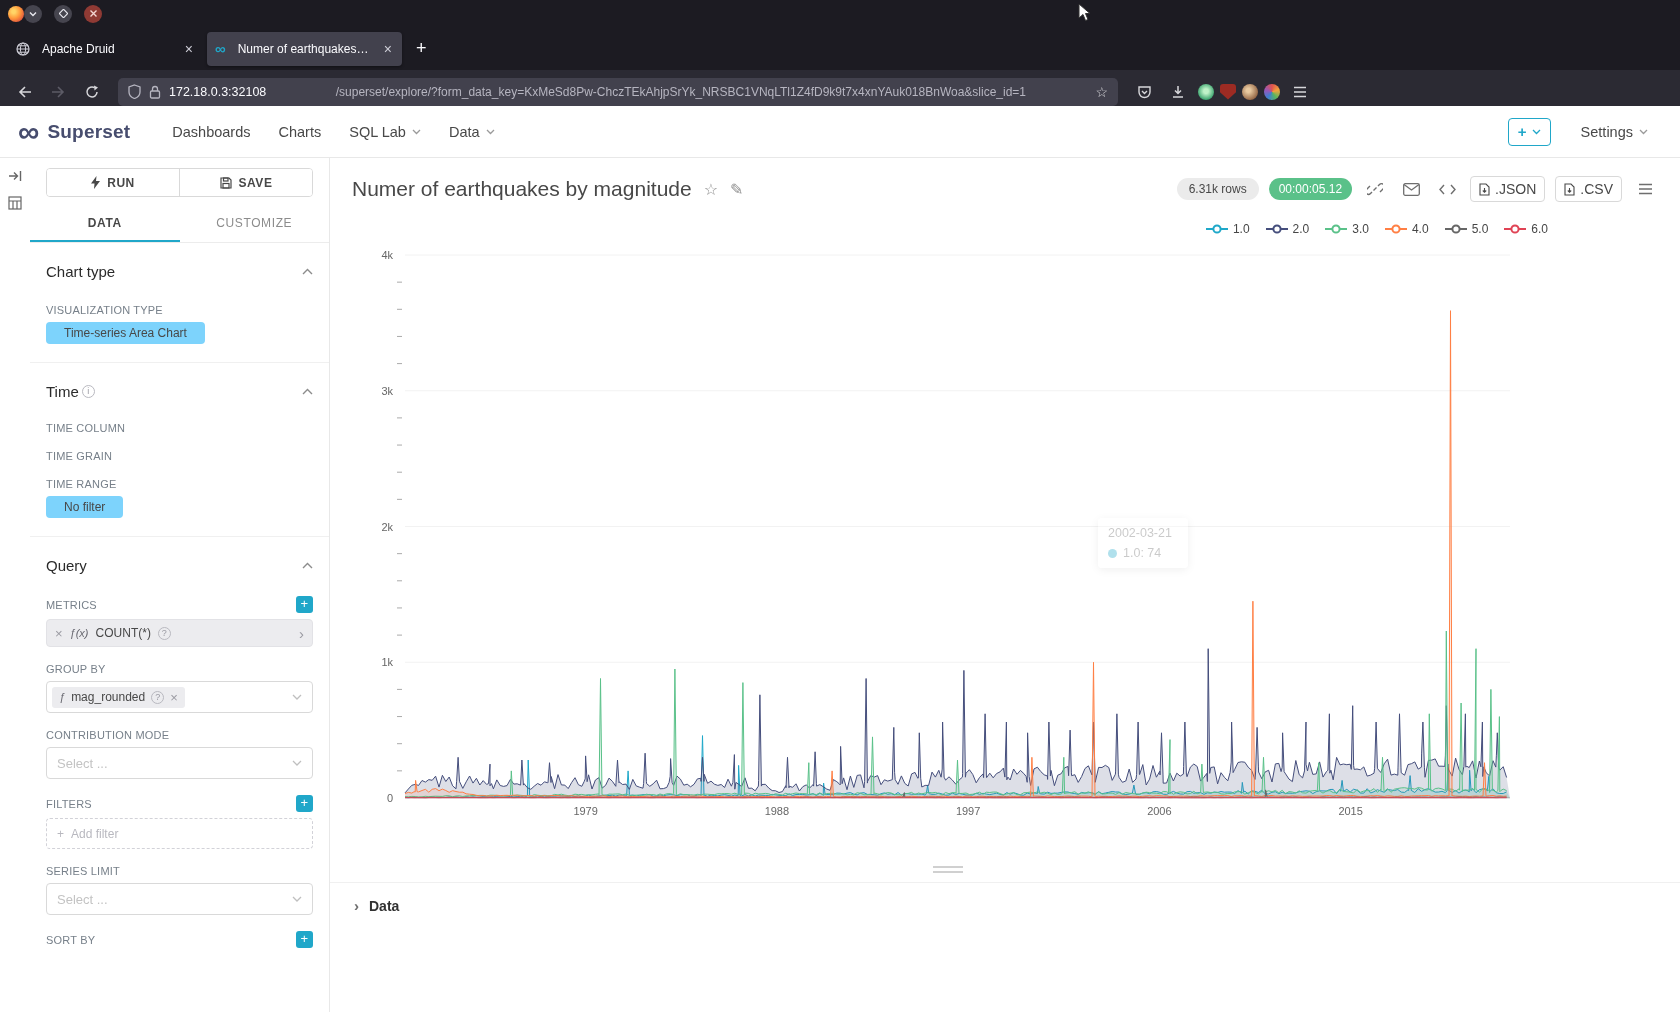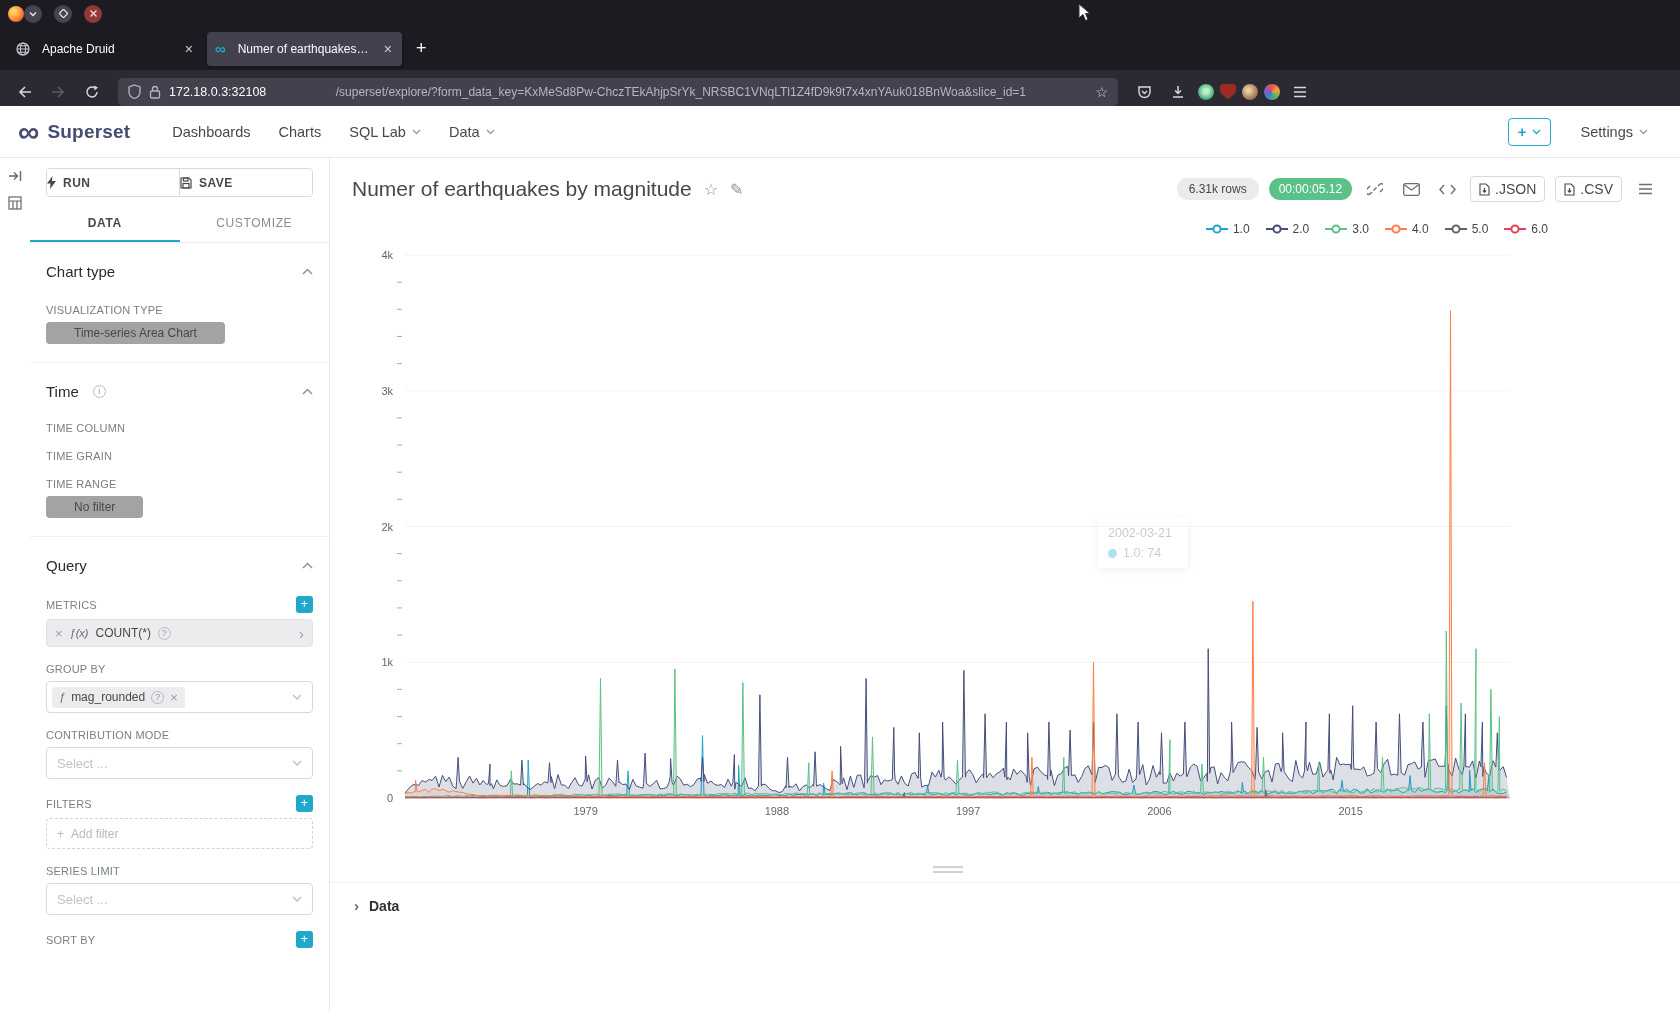--- a/index.html
+++ b/index.html
@@ -41,30 +41,30 @@
   .hdr-right { margin-left:auto; display:flex; align-items:center; gap:16px; }
   .new-btn { border:1.5px solid #20A7C9; color:#20A7C9; border-radius:4px; height:28px; padding:0 9px; display:flex; align-items:center; gap:5px; font-size:15px; font-weight:600; }
   .caret { color:#9a9a9a; }
 
   
   .lstrip { position:absolute; left:0; top:158px; width:30px; bottom:0; background:#fff; display:flex; flex-direction:column; align-items:center; padding-top:12px; gap:14px; color:#666; }
 
   
   .lpanel { position:absolute; left:30px; top:158px; width:300px; bottom:0; background:#fff; border-right:1px solid #e8e8e8; padding:10px 16px 0; overflow:hidden; }
   .runsave { display:flex; border:1px solid #d9d9d9; border-radius:4px; overflow:hidden; height:29px; }
-  .rbtn { flex:1; display:flex; align-items:center; gap:7px; font-size:12px; font-weight:700; letter-spacing:.5px; color:#484848; background:#fff; }
+  .rbtn { flex:1; display:flex; align-items:center; justify-content:center; gap:7px; font-size:12px; font-weight:700; letter-spacing:.5px; color:#484848; background:#fff; }
   .rbtn + .rbtn { border-left:1px solid #d9d9d9; }
   .ptabs { display:flex; height:38px; border-bottom:1px solid #ececec; margin:8px -16px 0; }
   .ptab { flex:1; display:flex; align-items:center; justify-content:center; font-size:12px; letter-spacing:.6px; color:#8c8c8c; border-bottom:2px solid transparent; }
   .ptab.active { color:#484848; font-weight:600; border-bottom-color:#20A7C9; }
-  .sec-title { display:flex; align-items:center; gap:14px; font-size:15px; color:#2b2b2b; font-weight:500; margin-top:20px; }
+  .sec-title { display:flex; align-items:center; gap:3px; font-size:15px; color:#2b2b2b; font-weight:500; margin-top:20px; }
   .sec-title .chev { margin-left:auto; color:#8c8c8c; }
   .section-divider { border:none; border-top:1px solid #f0f0f0; margin:18px -16px 0; }
   .ctl-label { display:flex; align-items:center; gap:6px; font-size:11px; color:#77808a; margin:16px 0 6px; letter-spacing:.2px; }
-  .pill { display:inline-block; background:#a3a3a3; border-radius:4px; padding:4px 28px; font-size:12px; color:#484848; }
+  .pill { display:inline-block; background:#7dd3fc; border-radius:4px; padding:4px 18px; font-size:12px; color:#484848; }
   .sel { height:32px; border:1px solid #d9d9d9; border-radius:4px; background:#fff; display:flex; align-items:center; gap:8px; padding:0 10px; font-size:13px; color:#484848; }
   .sel .ph { color:#c3c3c3; }
   .sel .chevd { margin-left:auto; color:#bfbfbf; }
   .metric-chip { height:28px; background:#ececef; border:1px solid #e2e2e6; border-radius:4px; display:flex; align-items:center; gap:7px; padding:0 8px; font-size:12px; color:#484848; }
   .chip-x { color:#9a9aa2; font-size:13px; }
   .fx { font-style:italic; color:#6a6a72; font-size:11px; }
   .qmark { width:13px; height:13px; border:1px solid #b9b9c0; border-radius:50%; color:#9a9aa2; font-size:9px; line-height:11px; text-align:center; display:inline-block; }
   .chip-arrow { margin-left:auto; color:#9a9aa2; font-size:15px; }
   .tag { background:#ececef; border-radius:3px; display:flex; align-items:center; gap:6px; padding:3px 7px; font-size:12px; color:#484848; }
   .plus-btn { width:17px; height:17px; background:#20A7C9; border-radius:3px; color:#fff; font-size:13px; line-height:16px; text-align:center; margin-left:auto; }

